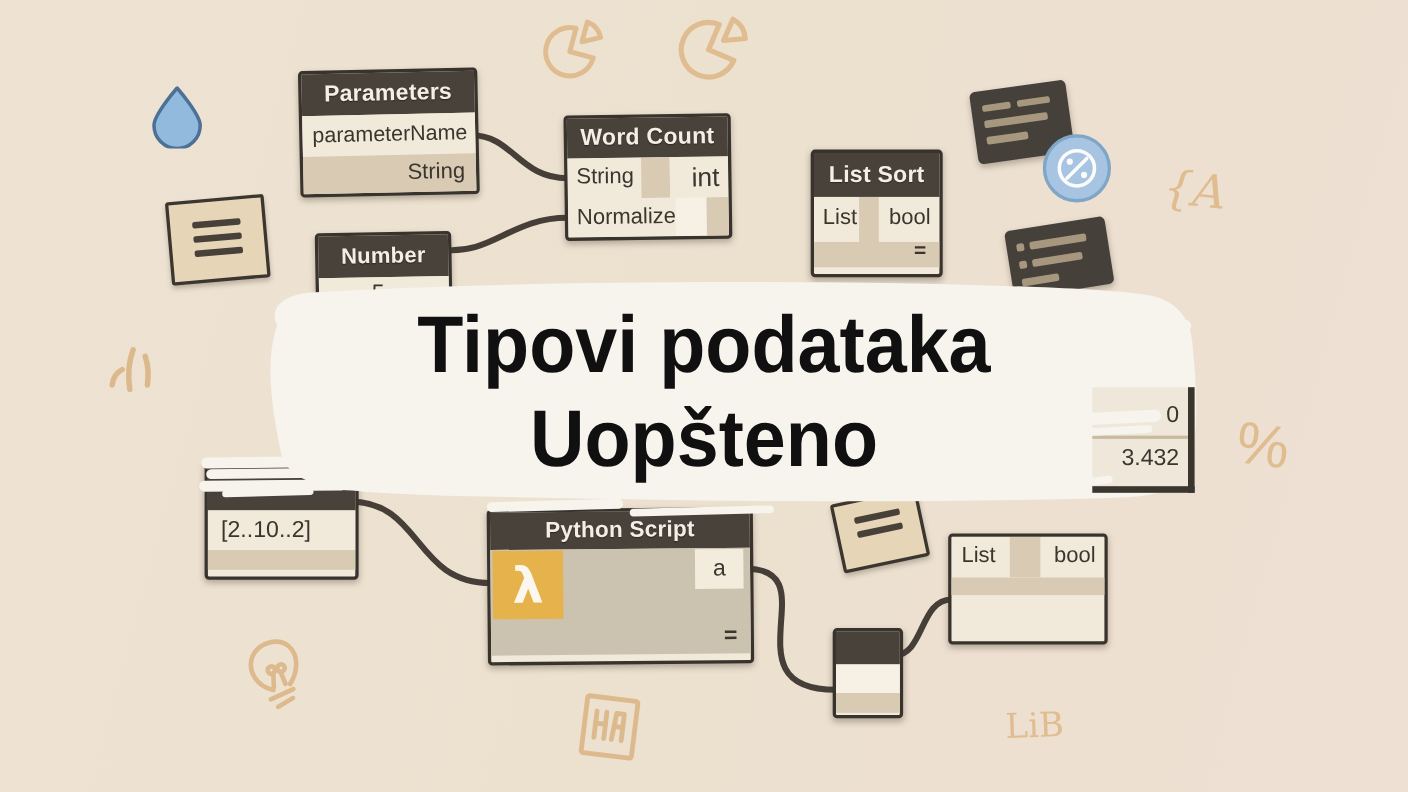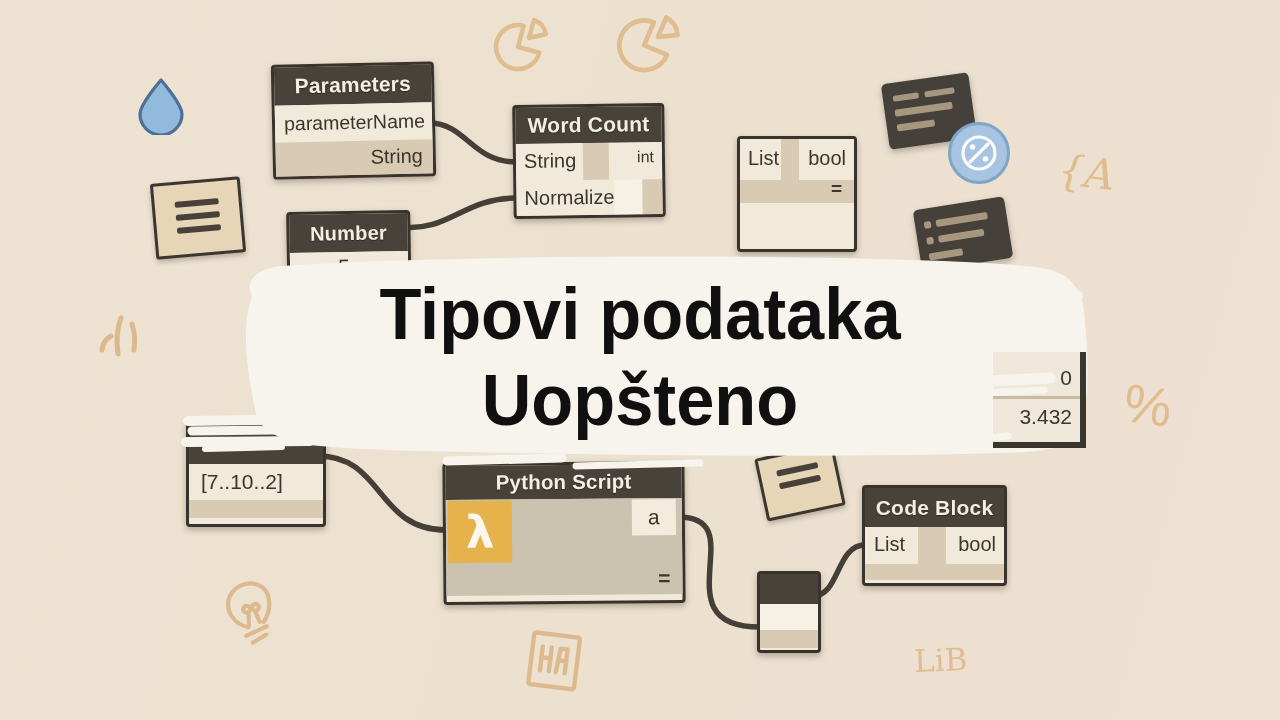--- a/index.html
+++ b/index.html
@@ -143,73 +143,73 @@
     </div>
   </div>
 
   <div class="node" style="left:513px;top:104px;width:146px;height:108px;transform:rotate(-0.8deg)">
     <div class="node-header" style="height:36px;font-size:21px">Word Count</div>
     <div class="row" style="height:37px">
       <div class="cell light" style="left:0;width:46%"></div>
       <div class="cell tan" style="left:46%;width:18%"></div>
       <div class="cell light" style="left:64%;width:36%"></div>
       <span class="ntext" style="left:8px;top:6px;font-size:20px">String</span>
-      <span class="ntext" style="right:8px;top:6px;font-size:16px">int</span>
+      <span class="ntext" style="right:8px;top:6px;font-size:24px">int</span>
     </div>
     <div class="row" style="height:35px">
       <div class="cell light" style="left:0;width:67%"></div>
       <div class="cell lighter" style="left:67%;width:19%"></div>
       <div class="cell tan" style="left:86%;width:14%"></div>
       <span class="ntext" style="left:8px;top:6px;font-size:20px">Normalize</span>
     </div>
   </div>
 
   <div class="node" style="left:287px;top:211px;width:118px;height:96px;transform:rotate(-1deg)">
     <div class="node-header" style="height:38px;font-size:20px">Number</div>
     <div class="row light" style="height:55px">
       <span class="ntext" style="left:48px;top:3px;font-size:21px">5</span>
     </div>
   </div>
 
   <div class="node" style="left:737px;top:136px;width:114px;height:110px">
+    <div class="node-header" style="height:40px;font-size:21px">List Sort</div>
     <div class="row" style="height:41px">
       <div class="cell light" style="left:0;width:36%"></div>
       <div class="cell tan" style="left:36%;width:16%"></div>
       <div class="cell light" style="left:52%;width:48%"></div>
       <span class="ntext" style="left:8px;top:8px;font-size:20px">List</span>
       <span class="ntext" style="right:8px;top:8px;font-size:20px">bool</span>
     </div>
     <div class="row tan" style="height:23px">
       <span class="ntext" style="right:12px;top:-2px;font-size:19px;font-weight:bold">=</span>
     </div>
   </div>
 
   <div class="node" style="left:186px;top:419px;width:134px;height:102px">
     <div class="node-header" style="height:42px"></div>
     <div class="row light" style="height:36px">
-      <span class="ntext" style="left:12px;top:6px;font-size:21px">[7..10..2]</span>
+      <span class="ntext" style="left:12px;top:6px;font-size:21px">[2..10..2]</span>
     </div>
     <div class="row tan" style="height:18px"></div>
   </div>
 
   <div class="node" style="left:443px;top:462px;width:236px;height:136px;transform:rotate(-0.5deg)">
     <div class="node-header" style="height:34px;font-size:20.5px">Python Script</div>
     <div class="row" style="height:96px;background:#cbc2b0">
       <div class="abs" style="left:2px;top:1px;width:64px;height:62px;background:#e6b24b;display:flex;align-items:center;justify-content:center">
         <span style="color:#fbf7ef;font-size:45px;font-weight:bold;font-family:'DejaVu Sans',sans-serif;line-height:1">λ</span>
       </div>
       <div class="abs lighter" style="left:186px;top:1px;width:44px;height:36px;background:#f3ecdd;display:flex;align-items:center;justify-content:center">
         <span style="color:#3a352d;font-size:21px">a</span>
       </div>
       <span class="ntext" style="right:12px;bottom:4px;font-size:21px;font-weight:bold">=</span>
     </div>
   </div>
 
   <div class="node" style="left:862px;top:485px;width:139px;height:95px">
-    <div class="node-header" style="height:39px;font-size:21px">Code Block</div>
     <div class="row" style="height:37px">
       <div class="cell light" style="left:0;width:38%"></div>
       <div class="cell tan" style="left:38%;width:20%"></div>
       <div class="cell light" style="left:58%;width:42%"></div>
       <span class="ntext" style="left:9px;top:6px;font-size:20px">List</span>
       <span class="ntext" style="right:8px;top:6px;font-size:20px">bool</span>
     </div>
     <div class="row tan" style="height:16px"></div>
   </div>
 

